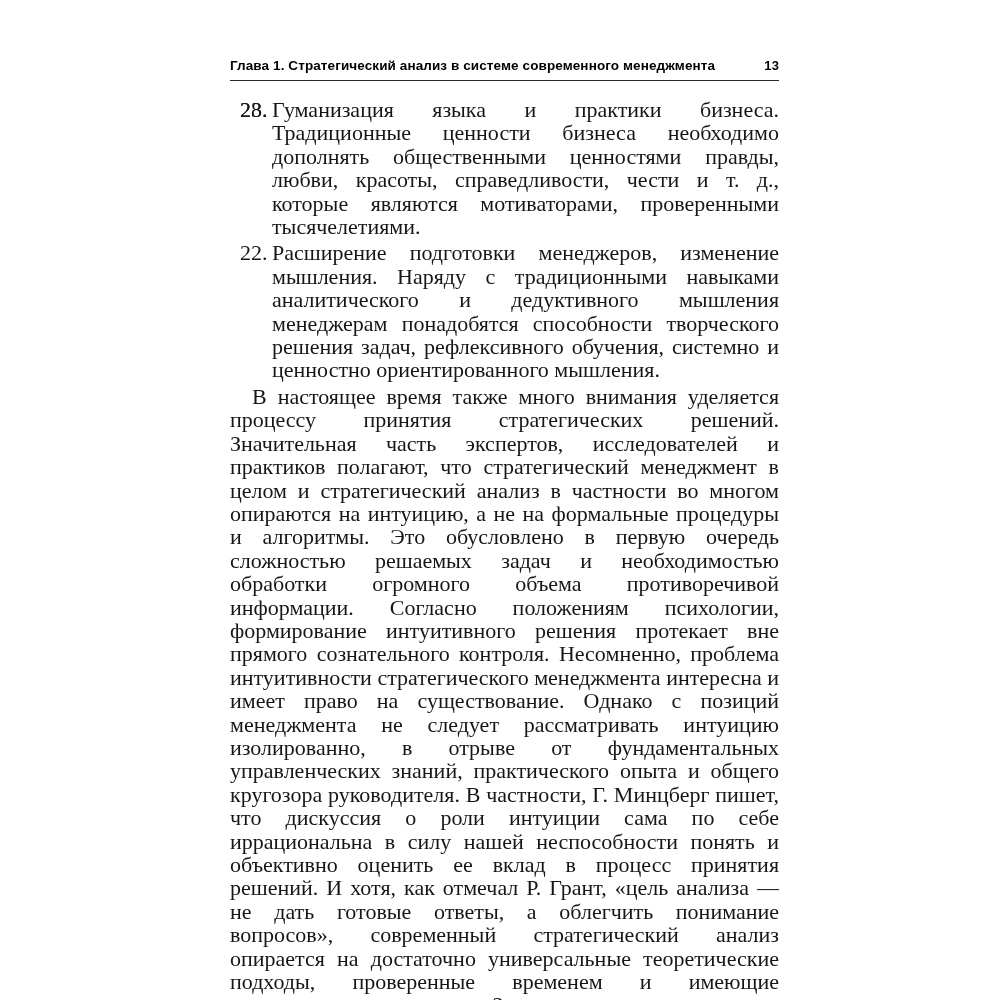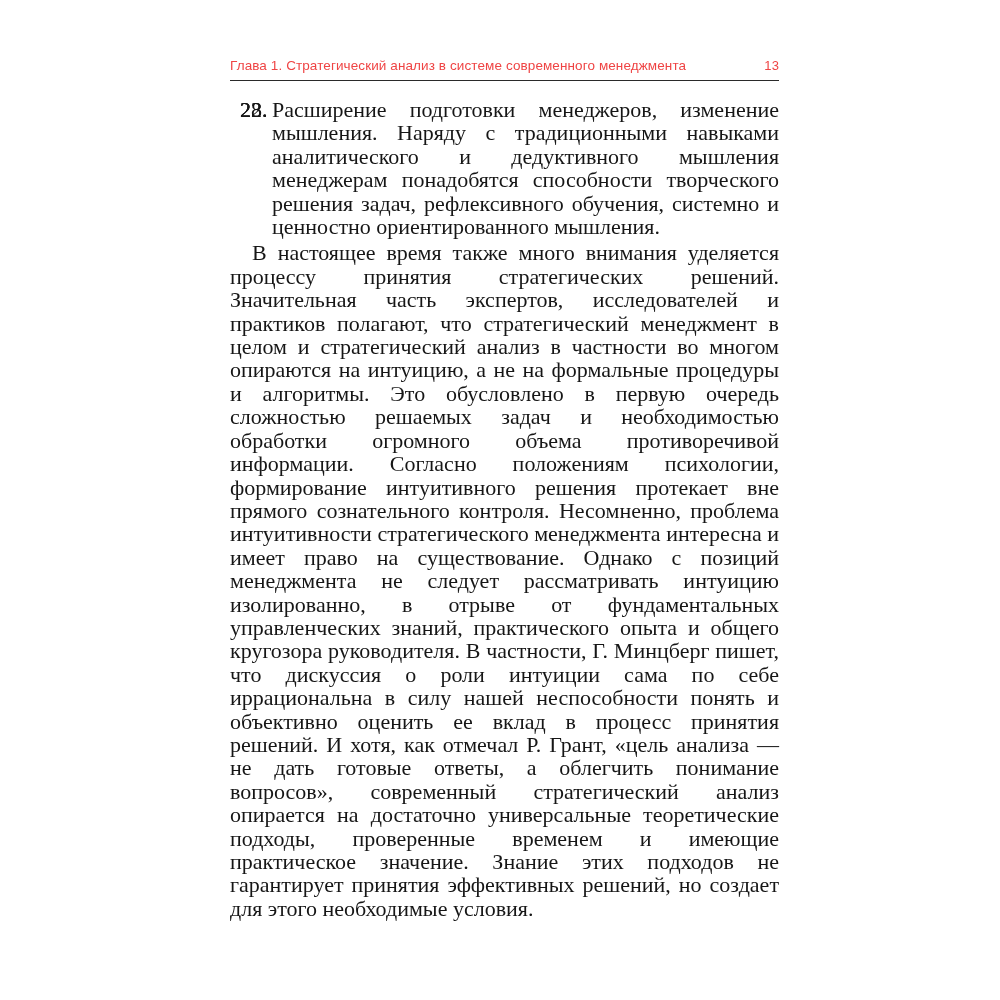--- a/index.html
+++ b/index.html
@@ -21,23 +21,23 @@
     position: absolute;
     left: 230px;
     top: 58px;
     width: 549px;
   }
   .running-head {
     display: flex;
     justify-content: space-between;
     align-items: baseline;
     font-family: "Liberation Sans", sans-serif;
-    font-weight: 400;
+    font-weight: 700;
     font-size: 13.5px;
-    color: #ef4444;
+    color: #000000;
     letter-spacing: 0.1px;
   }
   .rh-num {
     font-size: 13px;
     margin-left: 16px;
   }
   .head-rule {
     margin-top: 7px;
     border-bottom: 1.4px solid #2a2a2a;
   }
@@ -76,20 +76,21 @@
     <div class="head-rule"></div>
 
     <main class="body-text">
 
       <div class="list-item">
         <span class="num">23.</span>
       </div>
 
       <div class="list-item">
         <span class="num">28.</span>
+        <span class="li-text">Гуманизация языка и практики бизнеса. Традиционные ценности бизнеса необходимо дополнять общественными ценностями правды, любви, красоты, справедливости, чести и т. д., которые являются мотиваторами, проверенными тысячелетиями.</span>
       </div>
 
       <div class="list-item">
         <span class="num">22.</span>
         <span class="li-text">Расширение подготовки менеджеров, изменение мышления. Наряду с традиционными навыками аналитического и дедуктивного мышления менеджерам понадобятся способности творческого решения задач, рефлексивного обучения, системно и ценностно ориентированного мышления.</span>
       </div>
 
       <p class="para">В настоящее время также много внимания уделяется процессу принятия стратегических решений. Значительная часть экспертов, исследователей и практиков полагают, что стратегический менеджмент в целом и стратегический анализ в частности во многом опираются на интуицию, а не на формальные процедуры и алгоритмы. Это обусловлено в первую очередь сложностью решаемых задач и необходимостью обработки огромного объема противоречивой информации. Согласно положениям психологии, формирование интуитивного решения протекает вне прямого сознательного контроля. Несомненно, проблема интуитивности стратегического менеджмента интересна и имеет право на существование. Однако с позиций менеджмента не следует рассматривать интуицию изолированно, в отрыве от фундаментальных управленческих знаний, практического опыта и общего кругозора руководителя. В частности, Г. Минцберг пишет, что дискуссия о роли интуиции сама по себе иррациональна в силу нашей неспособности понять и объективно оценить ее вклад в процесс принятия решений. И хотя, как отмечал Р. Грант, «цель анализа — не дать готовые ответы, а облегчить понимание вопросов», современный стратегический анализ опирается на достаточно универсальные теоретические подходы, проверенные временем и имеющие практическое значение. Знание этих подходов не гарантирует принятия эффективных решений, но создает для этого необходимые условия.</p>
 
     </main>

